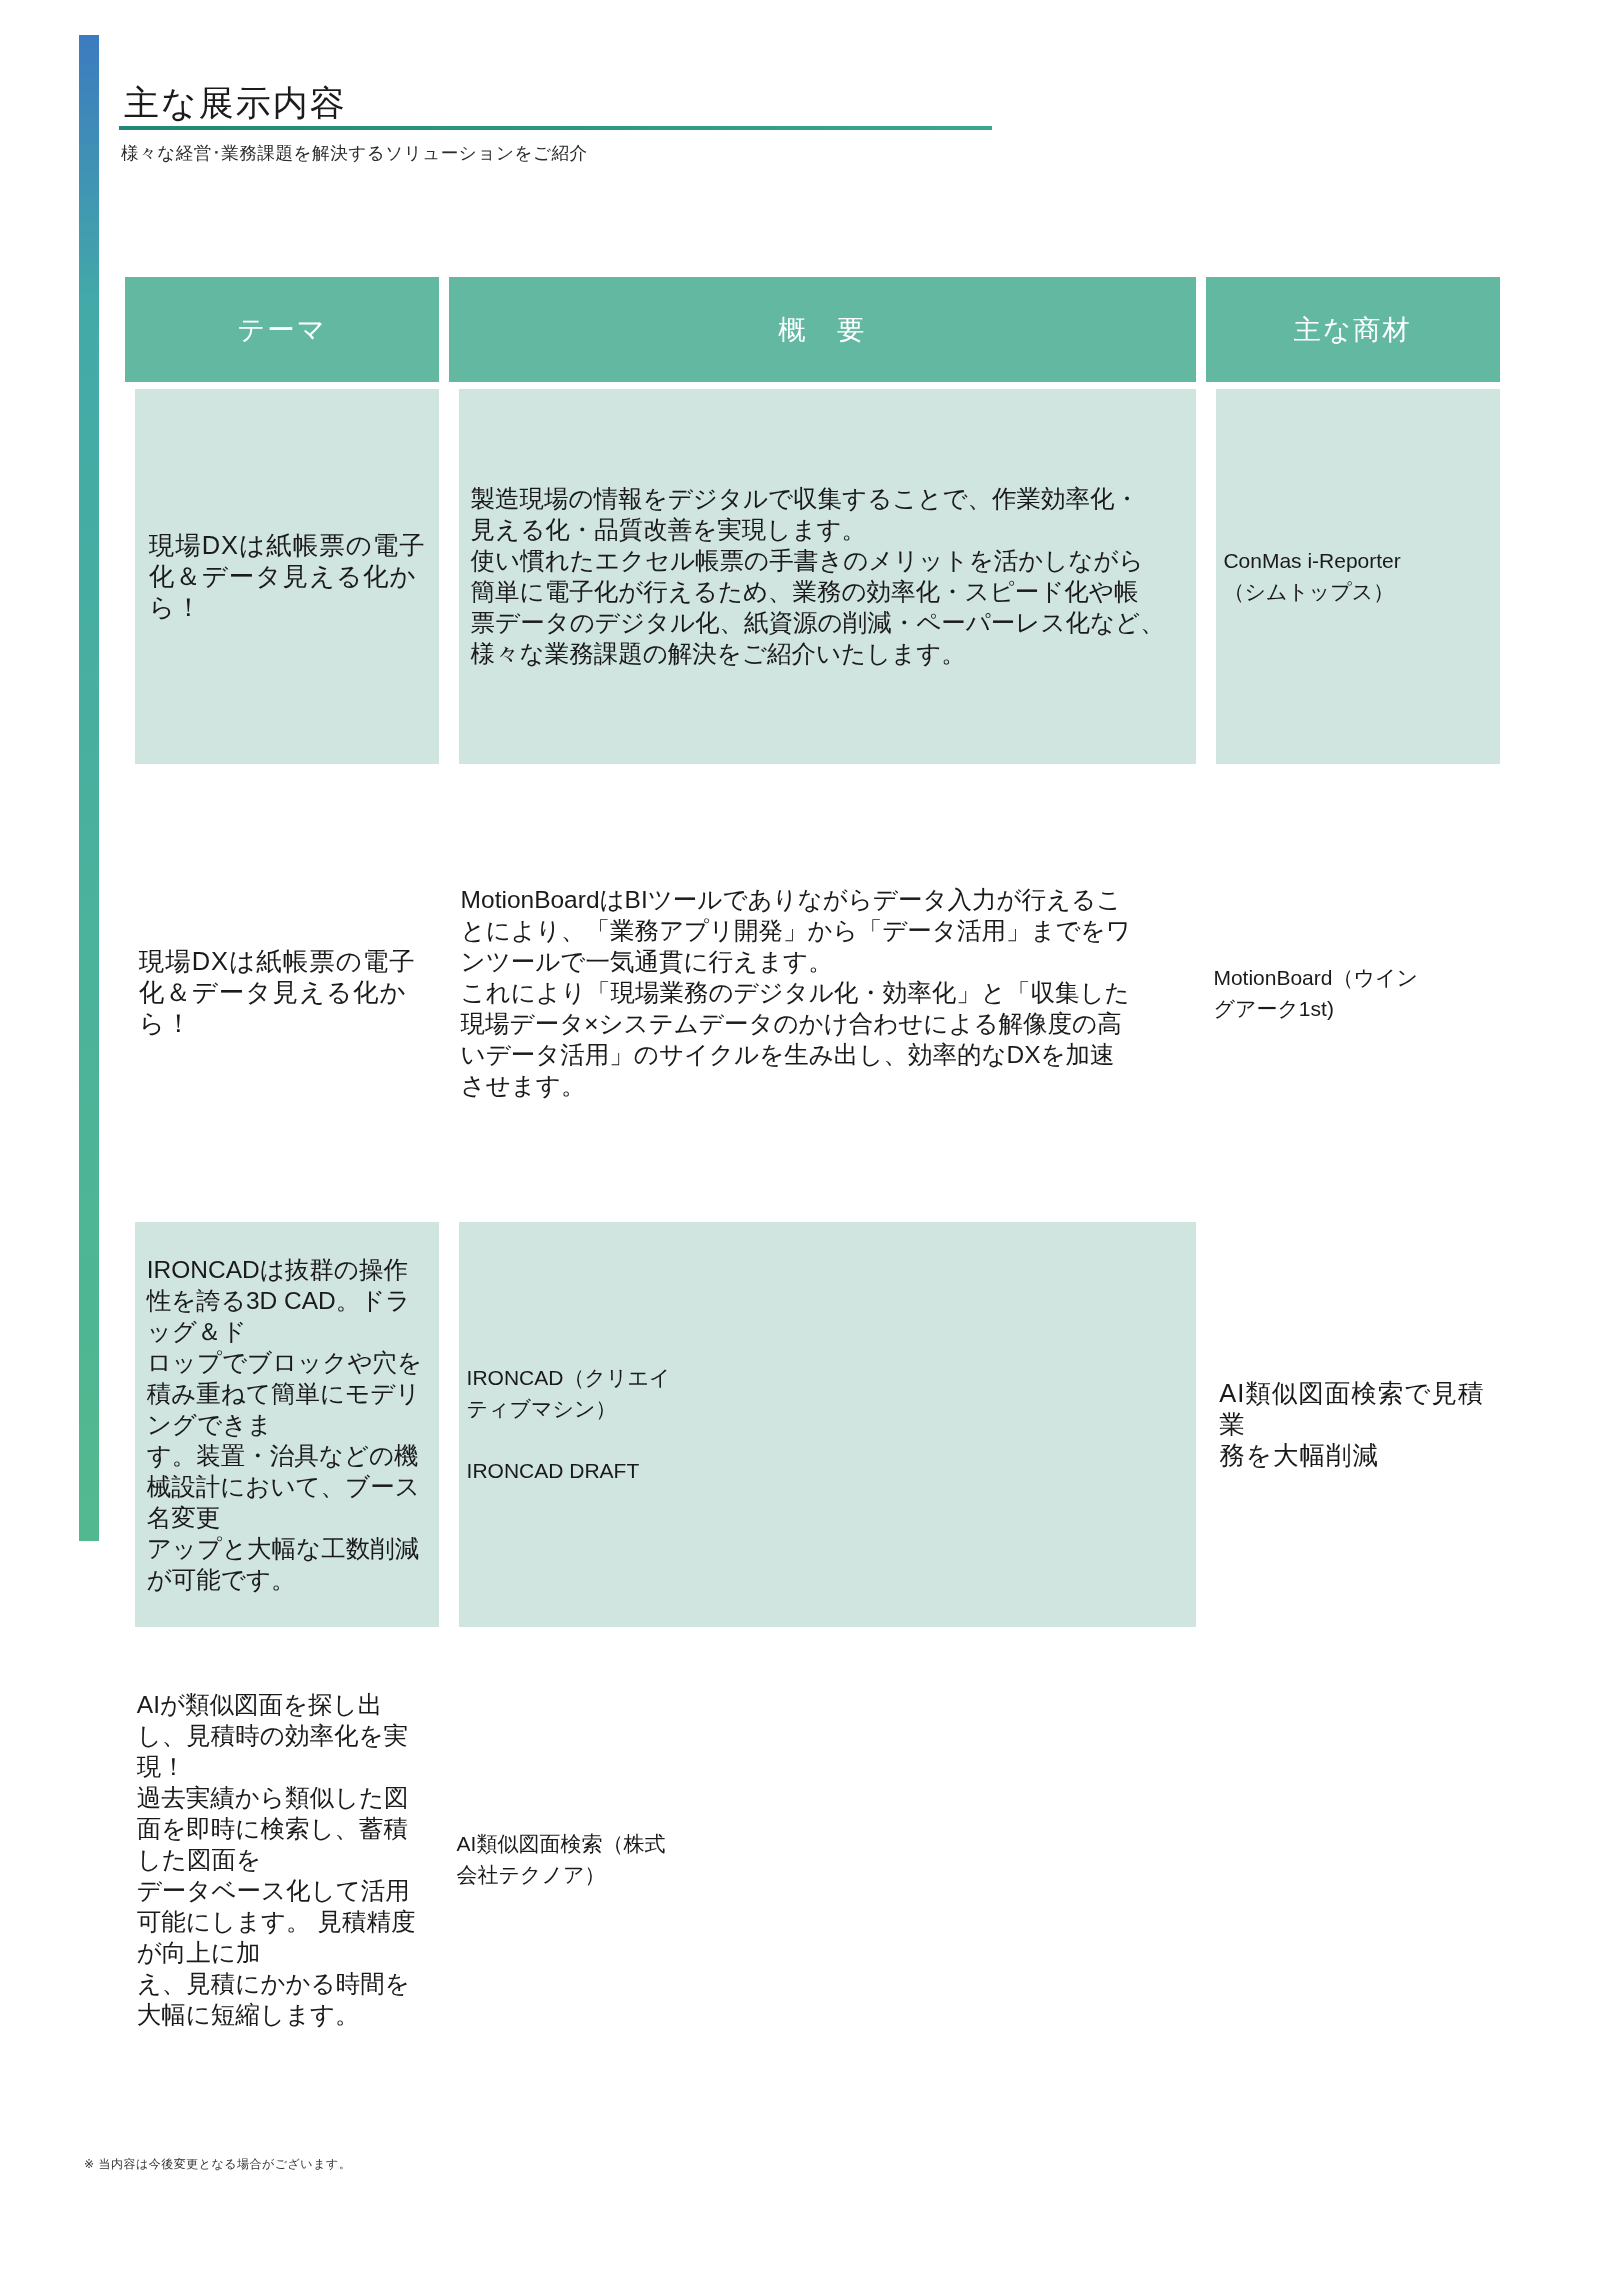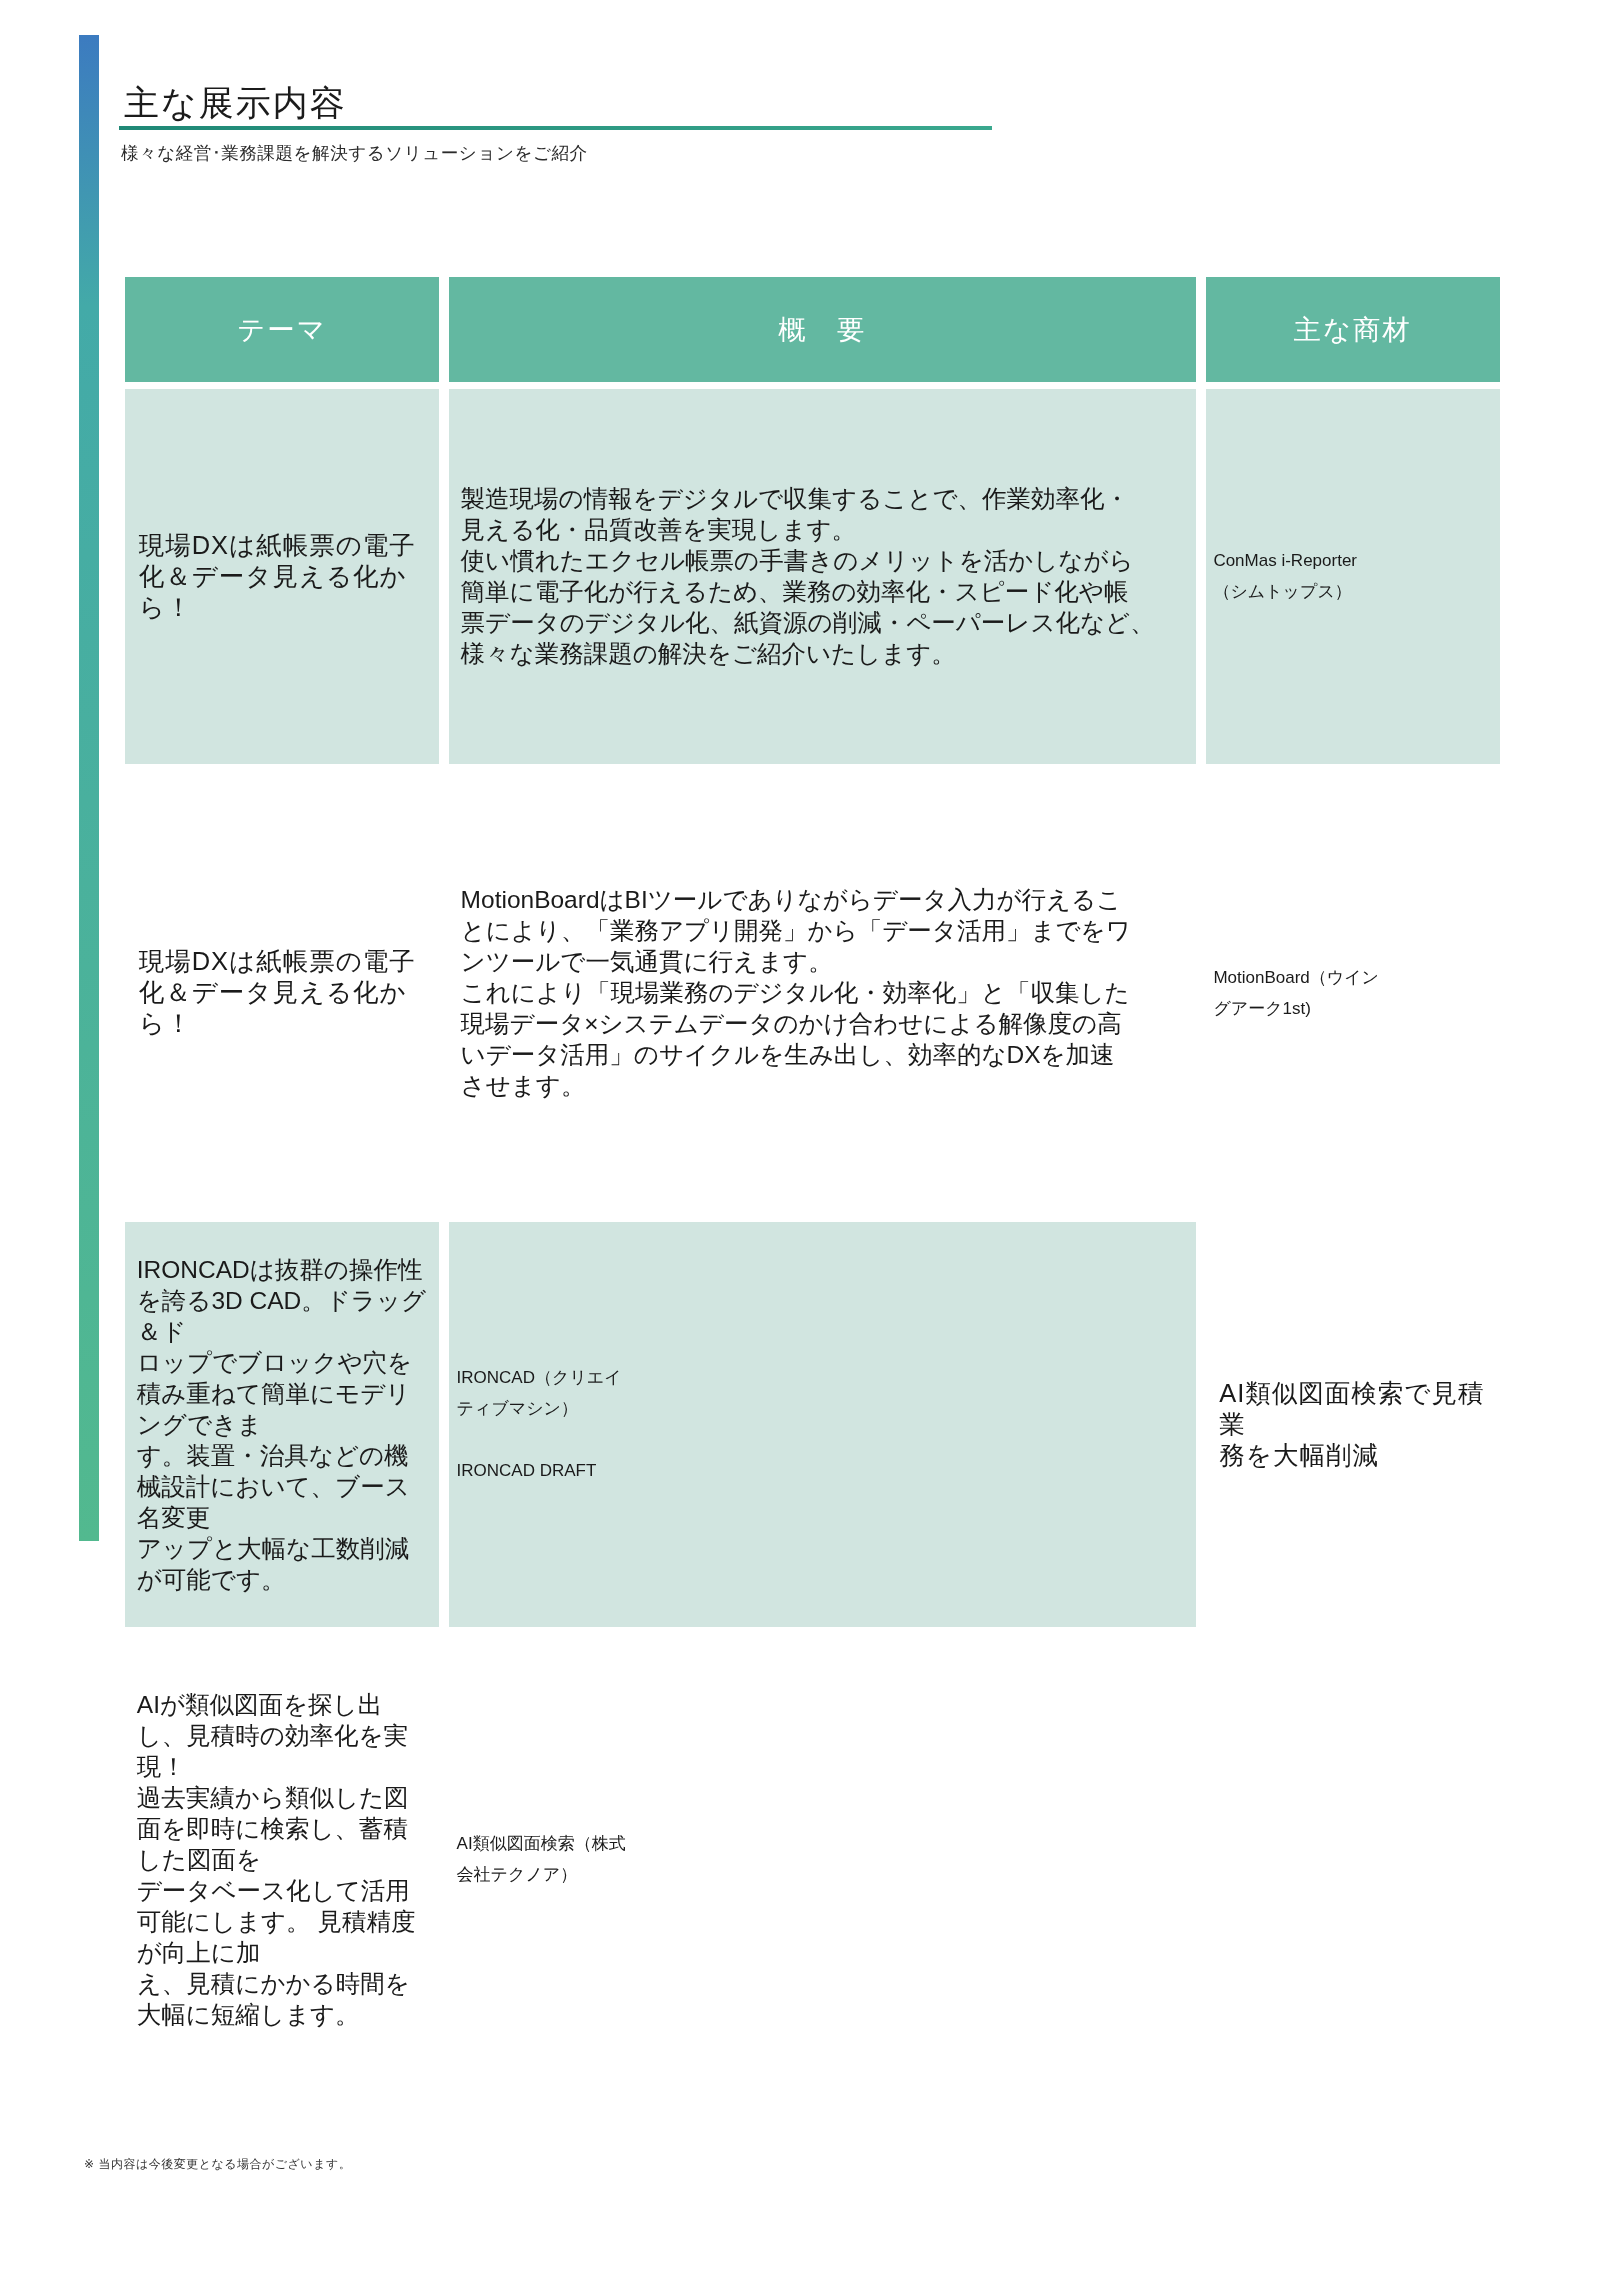--- a/index.html
+++ b/index.html
@@ -46,28 +46,28 @@
   .hcell{
     background:var(--header-bg,#63b8a1);
     color:#ffffff;
     display:flex;align-items:center;justify-content:center;
     font-size:27.4px;letter-spacing:2px;
   }
   .cell{
     display:flex;align-items:center;
     background:transparent;
   }
-  .cell.tint{background:var(--row-tint,#d1e5e0);}
+  .cell.tint{background:var(--row-tint,#d1e5e0);margin-left:10px;}
   .txt{
     white-space:pre-line;
     line-height:31px;
   }
   .cell.theme   .txt{font-size:25.5px;letter-spacing:1px;padding:0 7.8px 0 13.7px;}
   .cell.summary .txt{font-size:24.5px;padding:0 9.8px 0 11.8px;}
-  .cell.product .txt{font-size:17px;padding:0 3.9px 0 7.8px;}
+  .cell.product .txt{font-size:21px;padding:0 3.9px 0 7.8px;}
 
   .footnote{
     position:absolute;left:84px;top:2156px;
     font-size:12px;color:#333333;letter-spacing:0.5px;white-space:nowrap;
   }
 </style>
 </head>
 <body>
 
 <div class="page">

